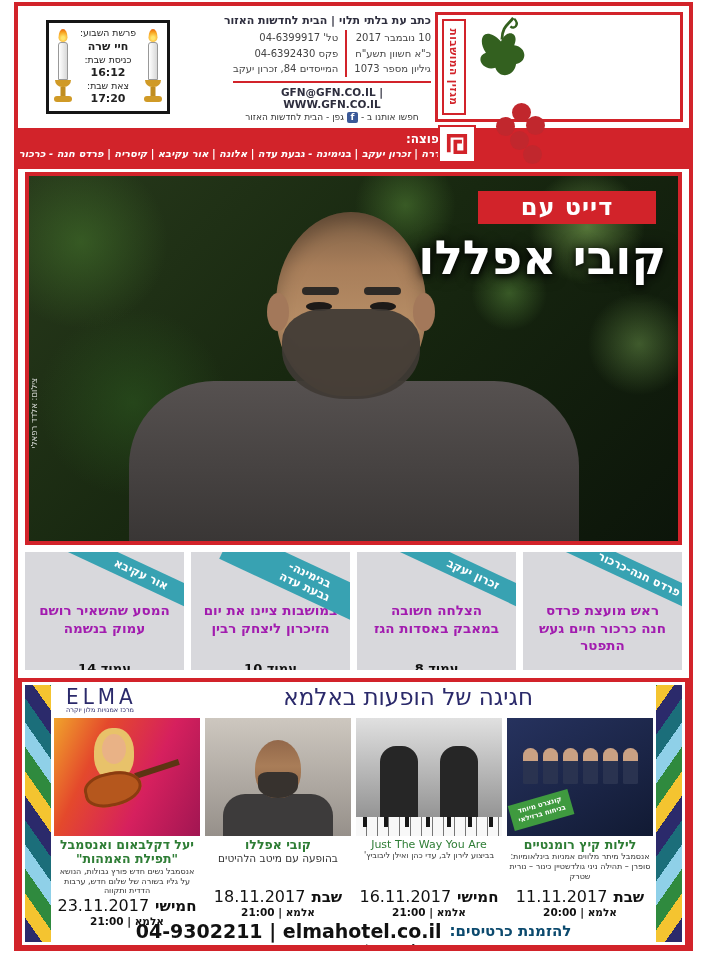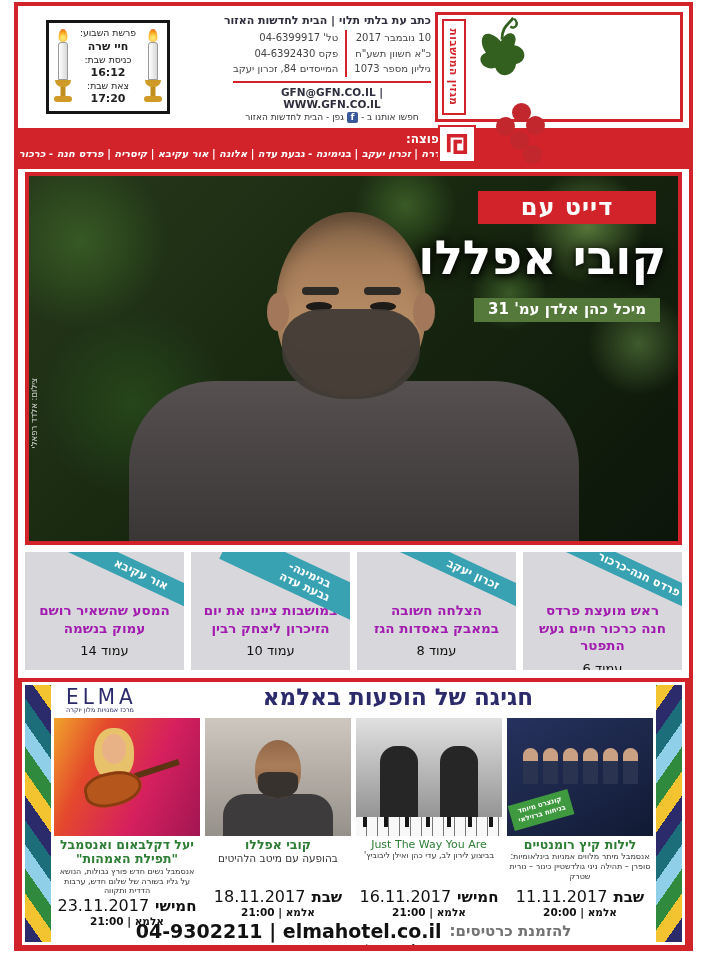--- a/index.html
+++ b/index.html
@@ -78,30 +78,30 @@
             text-shadow:0 2px 6px rgba(0,0,0,.95),0 0 16px rgba(0,0,0,.85)}
   .byline{position:absolute;top:122px;right:18px;background:#55793a;color:#fff;font-size:15px;font-weight:bold;padding:2px 14px 4px}
   .credit{position:absolute;left:-30px;top:232px;transform:rotate(-90deg);color:#eee;font-size:8.5px;opacity:.85;white-space:nowrap}
 
   
   .teasers{position:absolute;top:552px;left:25px;right:25px;height:118px;display:flex;gap:7px;z-index:1}
   .teaser{flex:1;background:#d8d8dc;position:relative;overflow:hidden;text-align:center;box-sizing:border-box;padding:50px 12px 0}
   .ribbon{position:absolute;top:12px;right:-46px;width:178px;transform:rotate(25deg);background:#38a2b2;color:#fff;
           font-size:11.5px;font-weight:bold;text-align:center;padding:4px 0;line-height:1.15;white-space:pre-line}
   .t-title{font-size:13.5px;font-weight:bold;color:#a21caf;line-height:1.3}
-  .t-page{margin-top:6px;font-size:13px;font-weight:normal;color:#111}
+  .t-page{margin-top:24px;font-size:13px;font-weight:bold;color:#111}
 
   
   .ad{position:absolute;top:678px;left:18px;right:18px;bottom:6px;border:4px solid #d2232a;box-sizing:border-box;
       background:#fff;z-index:2;overflow:hidden}
   .stripe{position:absolute;top:3px;bottom:3px;width:26px}
   .stripe.l{left:3px;background:repeating-linear-gradient(55deg,#2b2a6b 0 14px,#f4c430 14px 28px,#2f8a3e 28px 42px,#8fd0e8 42px 56px,#1b6e7a 56px 70px)}
   .stripe.r{right:3px;background:repeating-linear-gradient(-55deg,#2b2a6b 0 14px,#f4c430 14px 28px,#2f8a3e 28px 42px,#8fd0e8 42px 56px,#1b6e7a 56px 70px)}
   .ad-header{position:relative;height:34px}
-  .ad-title{position:absolute;right:152px;top:2px;font-size:23px;font-weight:bold;color:#2b2a6b}
+  .ad-title{position:absolute;right:152px;top:2px;font-size:23px;font-weight:normal;color:#2b2a6b}
   .elma-logo{position:absolute;left:44px;top:2px;text-align:left;color:#2b2a6b;width:112px}
   .elma-mark{font-size:20px;letter-spacing:4px;direction:ltr;transform:scaleY(1.08)}
   .elma-tag{font-size:6.5px;margin-top:-2px}
   .shows{margin:2px 32px 0;display:flex;gap:5px;height:118px}
   .photo{flex:1;position:relative;overflow:hidden}
   .p-romantic{background:linear-gradient(150deg,#26325e,#1b2547 55%,#111a33)}
   .heads{position:absolute;top:30px;left:0;right:0;display:flex;justify-content:center;gap:5px}
   .heads span{width:15px;height:36px;background:linear-gradient(#caa183 0 13px,#2a3350 13px);border-radius:8px 8px 2px 2px}
   .badge{position:absolute;left:3px;bottom:14px;transform:rotate(-16deg);background:#3f9a3f;color:#fff;
          font-size:7px;font-weight:bold;line-height:1.25;text-align:center;padding:4px 5px;width:52px}
@@ -125,21 +125,21 @@
   .captions{margin:2px 32px 0;display:flex;gap:5px;text-align:center;height:80px}
   .caption{flex:1;display:flex;flex-direction:column}
   .c-title{font-size:12.5px;font-weight:bold;color:#2e7d35;line-height:1.15}
   .c-en{font-size:11px;color:#2e7d35;direction:ltr}
   .c-desc{font-size:8px;color:#333;line-height:1.22}
   .when{display:flex;direction:ltr;justify-content:center;gap:6px;align-items:baseline;margin-top:auto}
   .w-date{font-size:16px;font-weight:normal;color:#111}
   .w-day{font-size:15px;font-weight:bold;color:#111}
   .c-venue{font-size:10.5px;font-weight:bold;color:#111}
   .tickets{display:flex;justify-content:center;align-items:center;gap:8px;margin-top:2px}
-  .tix-label{font-size:15px;font-weight:bold;color:#737373}
+  .tix-label{font-size:15px;font-weight:bold;color:#0c4a6e}
   .tix-value{font-size:19px;font-weight:bold;color:#111;direction:ltr}
   .ad-footer{display:flex;justify-content:center;gap:20px;font-size:8px;color:#222;margin-top:2px}
 </style>
 </head>
 <body>
 
 <div class="frame"></div>
 
 <header class="header">
 
@@ -228,21 +228,20 @@
     <div class="ear e1"></div>
     <div class="ear e2"></div>
     <div class="brow b1"></div>
     <div class="brow b2"></div>
     <div class="eye y1"></div>
     <div class="eye y2"></div>
     <div class="beard"></div>
   </div>
   <div class="kicker">דייט עם</div>
   <div class="headline">קובי אפללו</div>
-  <div class="byline">מיכל כהן אלדן עמ' 31</div>
   <div class="credit">צילום: אלדד רפאלי</div>
 </section>
 
 <section class="teasers">
   <article class="teaser">
     <div class="ribbon">פרדס חנה-כרכור</div>
     <div class="t-title">ראש מועצת פרדס חנה כרכור חיים געש התפטר</div>
     <div class="t-page">עמוד 6</div>
   </article>
   <article class="teaser">

